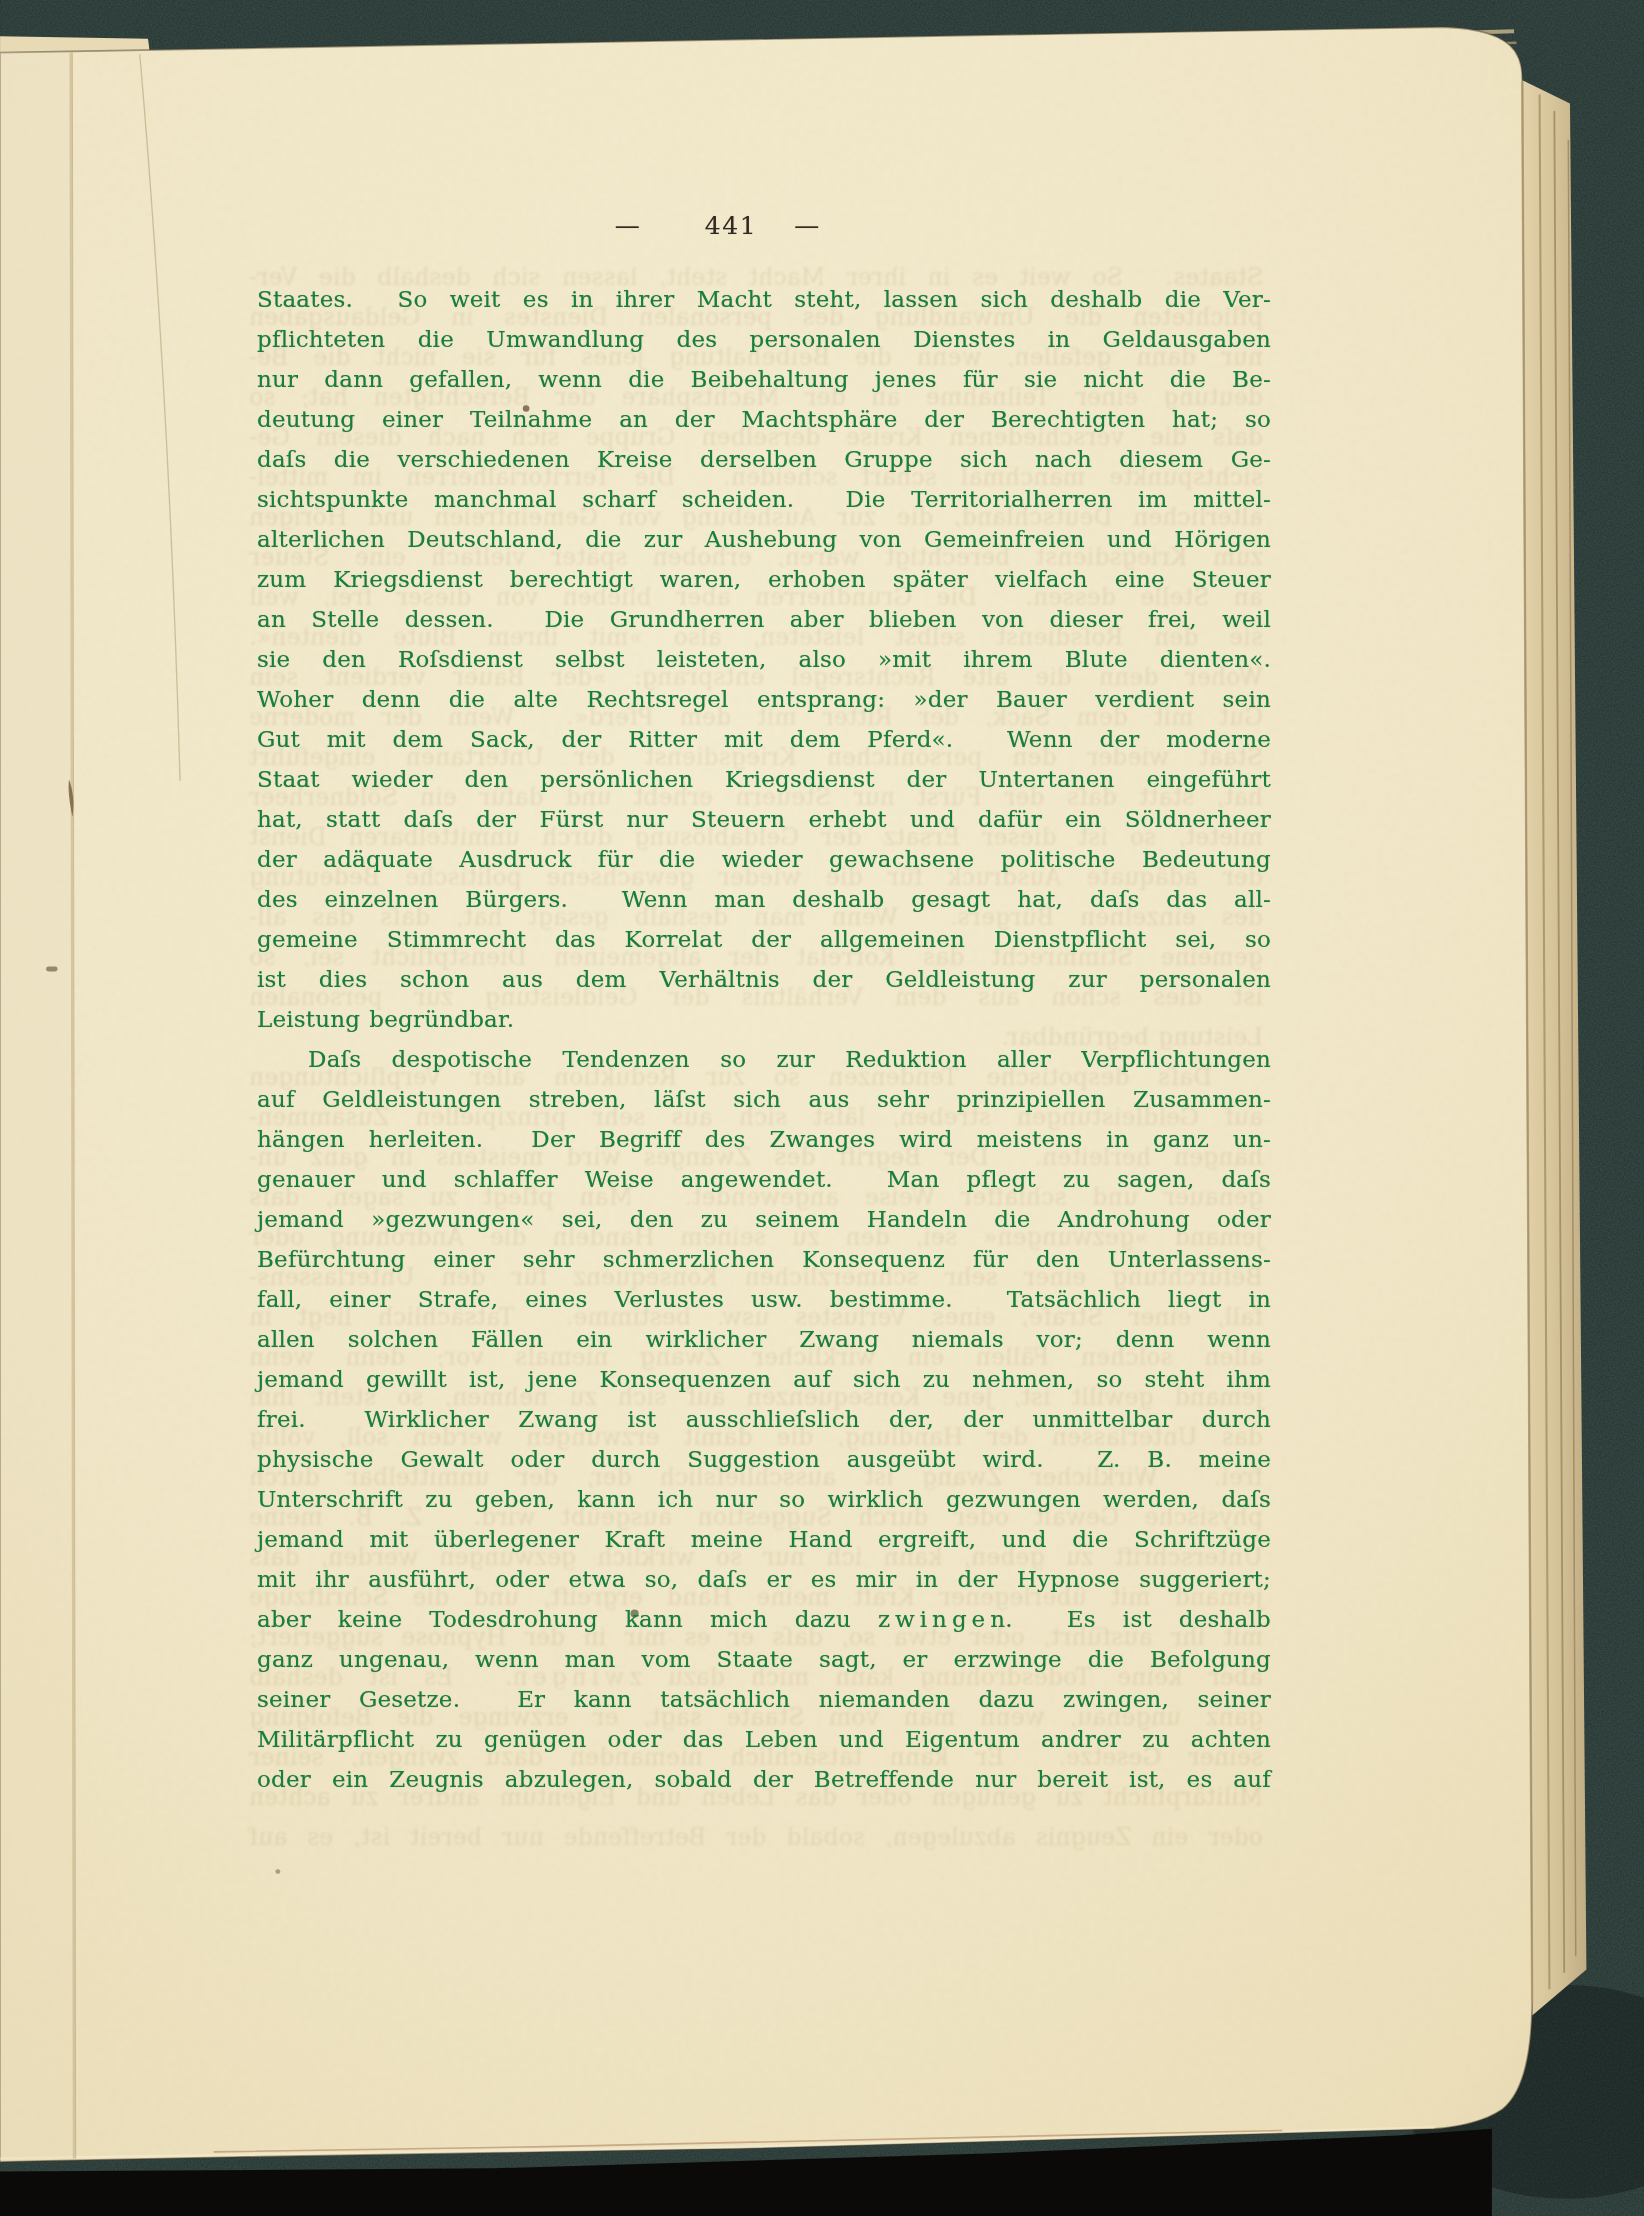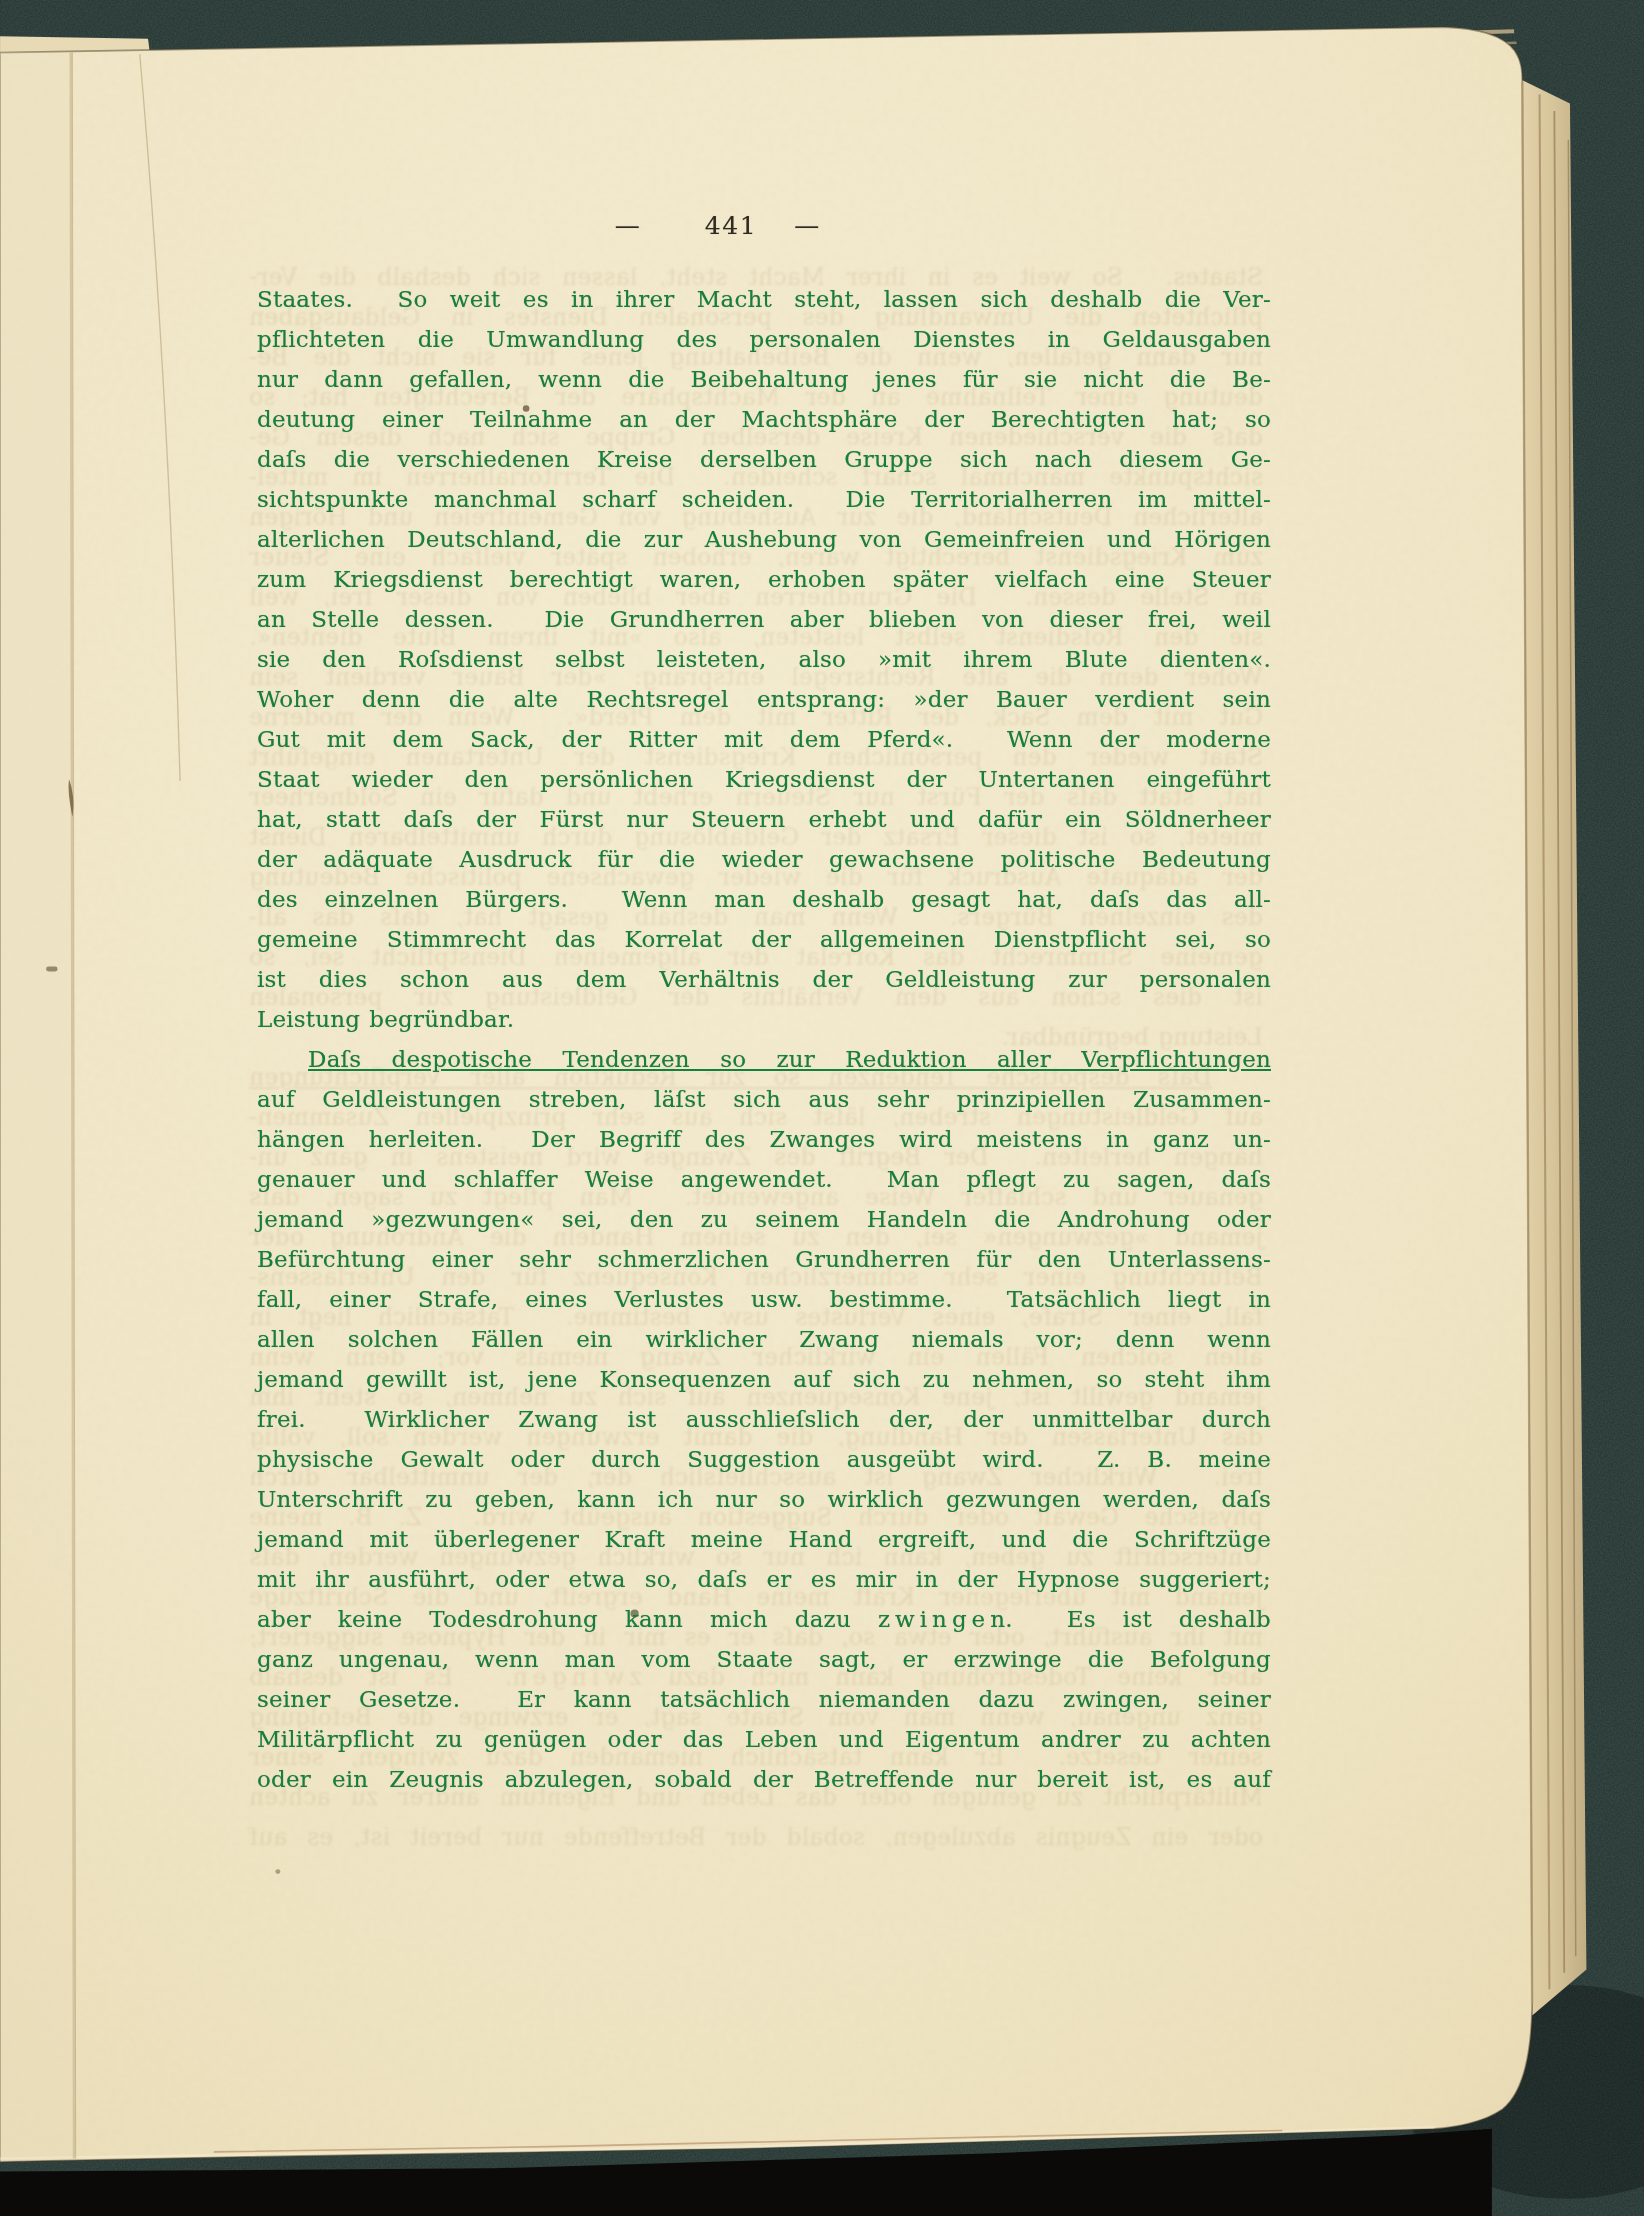--- a/index.html
+++ b/index.html
@@ -16,21 +16,21 @@
     pointer-events:none;
   }
   
   .textlayer{
     position:absolute;left:257px;top:279px;width:1014px;z-index:2;
     font-size:23px;line-height:40px;word-spacing:1.6px;letter-spacing:0.2px;
     color:#15803d;text-shadow:0 0 0.8px rgba(48,42,33,.35);
   }
   .line{text-align:justify;text-align-last:justify;}
   .line.short{text-align:right;text-align-last:left;}
-  .line.indent{text-indent:51px;text-decoration:underline;}
+  .line.indent{text-indent:51px;}
   .pagehead{
     position:absolute;left:249px;top:209px;width:1014px;z-index:2;
     display:flex;justify-content:center;align-items:baseline;gap:37px;
     transform:translateX(-39px);
     font-size:25px;line-height:33px;color:#302a21;
     text-shadow:0 0 0.8px rgba(48,42,33,.4);
   }
   .pagehead .num{letter-spacing:1.6px;margin-left:28px;}
 </style>
 </head>
@@ -174,21 +174,21 @@
       <div class="line">der adäquate Ausdruck für die wieder gewachsene politische Bedeutung</div>
       <div class="line">des einzelnen Bürgers.&nbsp; Wenn man deshalb gesagt hat, daſs das all-</div>
       <div class="line">gemeine Stimmrecht das Korrelat der allgemeinen Dienstpflicht sei, so</div>
       <div class="line">ist dies schon aus dem Verhältnis der Geldleistung zur personalen</div>
       <div class="line short">Leistung begründbar.</div>
       <div class="line indent">Daſs despotische Tendenzen so zur Reduktion aller Verpflichtungen</div>
       <div class="line">auf Geldleistungen streben, läſst sich aus sehr prinzipiellen Zusammen-</div>
       <div class="line">hängen herleiten.&nbsp; Der Begriff des Zwanges wird meistens in ganz un-</div>
       <div class="line">genauer und schlaffer Weise angewendet.&nbsp; Man pflegt zu sagen, daſs</div>
       <div class="line">jemand »gezwungen« sei, den zu seinem Handeln die Androhung oder</div>
-      <div class="line">Befürchtung einer sehr schmerzlichen Grundherren für den Unterlassens-</div>
+      <div class="line">Befürchtung einer sehr schmerzlichen Konsequenz für den Unterlassens-</div>
       <div class="line">fall, einer Strafe, eines Verlustes usw. bestimme.&nbsp; Tatsächlich liegt in</div>
       <div class="line">allen solchen Fällen ein wirklicher Zwang niemals vor; denn wenn</div>
       <div class="line">jemand gewillt ist, jene Konsequenzen auf sich zu nehmen, so steht ihm</div>
       <div class="line">frei.&nbsp; Wirklicher Zwang ist ausschlieſslich der, der unmittelbar durch</div>
       <div class="line">physische Gewalt oder durch Suggestion ausgeübt wird.&nbsp; Z. B. meine</div>
       <div class="line">Unterschrift zu geben, kann ich nur so wirklich gezwungen werden, daſs</div>
       <div class="line">jemand mit überlegener Kraft meine Hand ergreift, und die Schriftzüge</div>
       <div class="line">mit ihr ausführt, oder etwa so, daſs er es mir in der Hypnose suggeriert;</div>
       <div class="line">aber keine Todesdrohung kann mich dazu z w i n g e n.&nbsp; Es ist deshalb</div>
       <div class="line">ganz ungenau, wenn man vom Staate sagt, er erzwinge die Befolgung</div>

